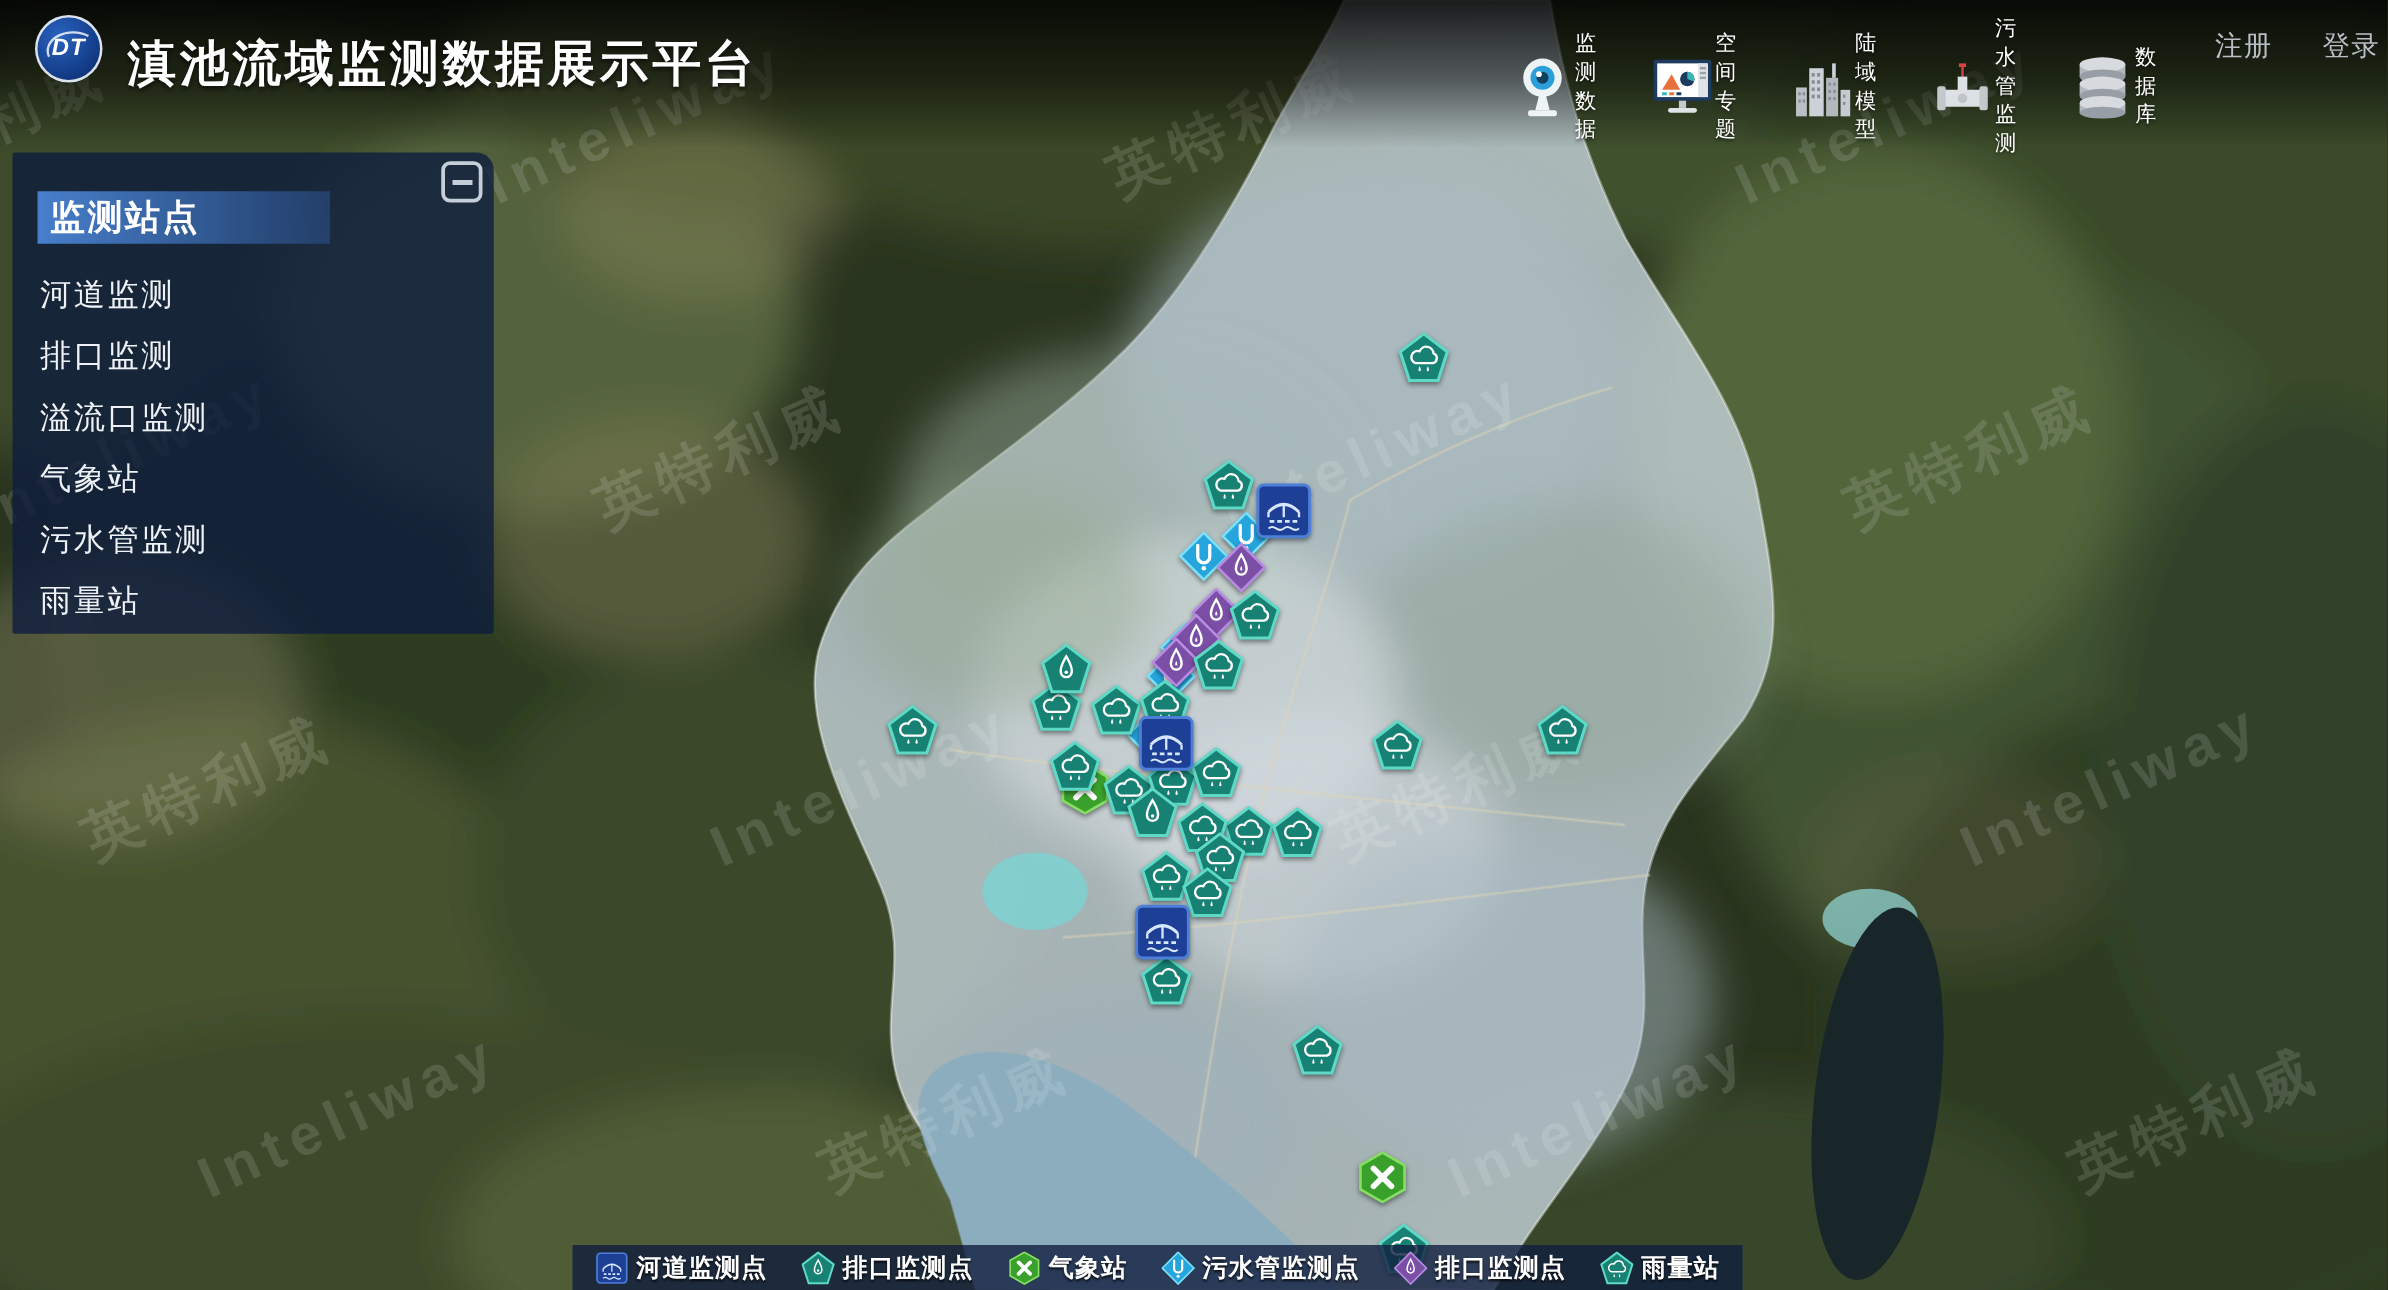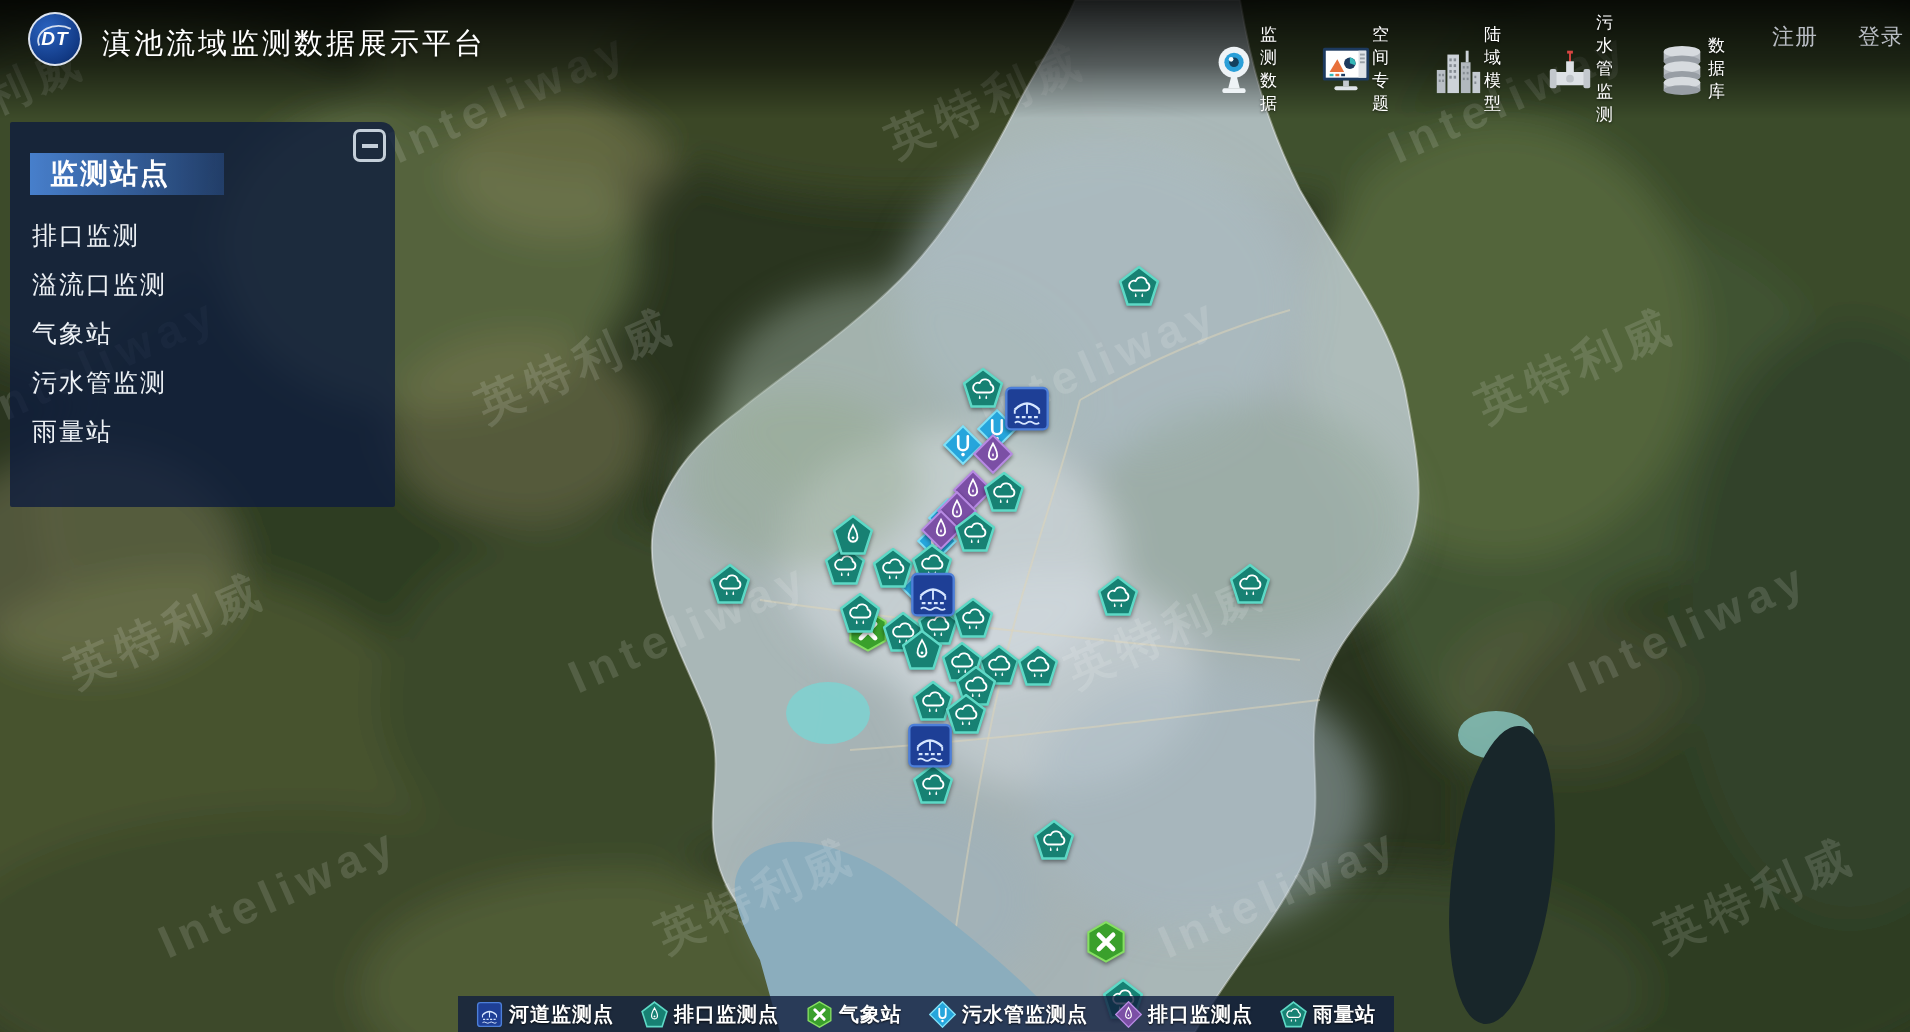--- a/index.html
+++ b/index.html
@@ -29,38 +29,38 @@
   .marker.sewage svg,.marker.overflow svg{width:40px;height:40px}
 
   
   header{position:absolute;left:0;top:0;width:100%;height:118px;z-index:30;
     background:linear-gradient(180deg,rgba(0,0,0,.85) 0%,rgba(0,0,0,.5) 55%,rgba(0,0,0,0) 100%)}
   .logo{position:absolute;left:28px;top:12px;width:54px;height:54px;border-radius:50%;
     background:radial-gradient(circle at 35% 30%,#2a63c0,#123a85 70%,#0a2558);
     border:2px solid rgba(255,255,255,.85);display:flex;align-items:center;justify-content:center}
   .logo span{color:#fff;font-style:italic;font-weight:bold;font-size:19px;letter-spacing:1px}
   .logo svg{position:absolute;inset:0}
-  .title{position:absolute;left:102px;top:24px;color:#fff;font-size:29px;font-weight:400;
+  .title{position:absolute;left:102px;top:24px;color:#fff;font-size:39px;font-weight:700;
     letter-spacing:3px;text-shadow:0 2px 4px rgba(0,0,0,.6)}
   nav{position:absolute;left:1208px;top:8px;display:flex;gap:26px}
   .nav-item{width:86px;display:flex;flex-direction:row;align-items:center;cursor:pointer}
   .nav-icon{height:56px;display:flex;align-items:flex-end;justify-content:center}
   .nav-icon svg{width:52px;height:52px}
   .nav-label{margin-top:3px;color:#fff;font-size:17px;letter-spacing:1px;text-shadow:0 1px 3px rgba(0,0,0,.7)}
   .auth{position:absolute;left:1772px;top:22px;display:flex;gap:40px}
   .auth a{color:#b9bdc4;font-size:22px;text-decoration:none;letter-spacing:1px;cursor:pointer}
 
   
   .panel{position:absolute;left:10px;top:122px;width:385px;height:385px;z-index:25;
     background:var(--panel-bg);border-radius:2px 14px 2px 2px}
   .collapse-btn{position:absolute;top:7px;right:9px;width:33px;height:33px;background:transparent;
     border:3px solid rgba(215,225,235,.9);border-radius:7px;cursor:pointer;
     display:flex;align-items:center;justify-content:center}
   .collapse-btn i{display:block;width:16px;height:4px;background:rgba(215,225,235,.9)}
-  .panel-title{margin:31px 0 16px 20px;width:194px;height:42px;line-height:42px;padding-left:20px;
+  .panel-title{margin:31px 0 16px 20px;width:234px;height:42px;line-height:42px;padding-left:10px;
     background:linear-gradient(90deg,rgba(74,132,212,.95),rgba(46,90,160,.45));
     color:#fff;font-size:28px;font-weight:bold;letter-spacing:2px}
   .panel ul{list-style:none;margin-top:14px}
   .panel li{padding:8px 0 8px 22px;color:#eef2f6;font-size:25px;letter-spacing:2px;cursor:pointer}
 
   
   .legend{position:absolute;left:458px;bottom:-4px;height:40px;z-index:25;
     background:var(--legend-bg);display:flex;align-items:flex-start;gap:27px;padding:5px 18px 0 18px}
   .legend-item{display:flex;align-items:flex-end;gap:6px;cursor:pointer}
   .legend-item svg{width:27px;height:27px;display:block}
@@ -506,20 +506,21 @@
       <a>登录</a>
     </div>
   </header>
 
   <aside class="panel">
     <button class="collapse-btn">
         <i></i>
       </button>
     <div class="panel-title">监测站点</div>
     <ul>
+      <li>河道监测</li>
       <li>排口监测</li>
       <li>溢流口监测</li>
       <li>气象站</li>
       <li>污水管监测</li>
       <li>雨量站</li>
     </ul>
   </aside>
 
   <div class="legend">
     <div class="legend-item">

